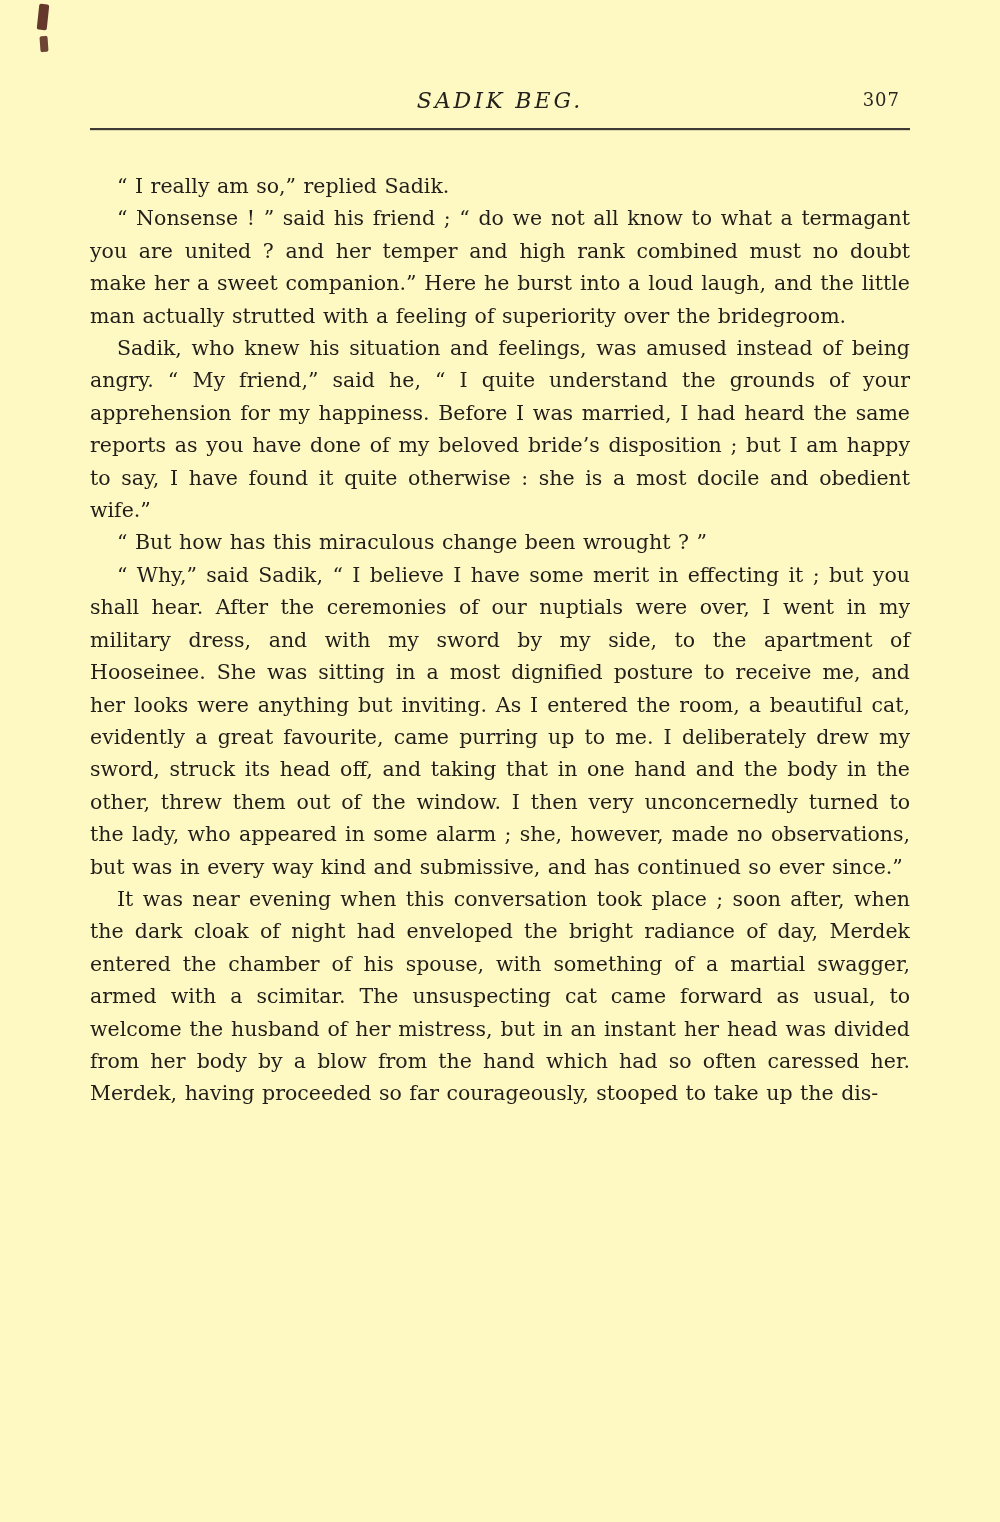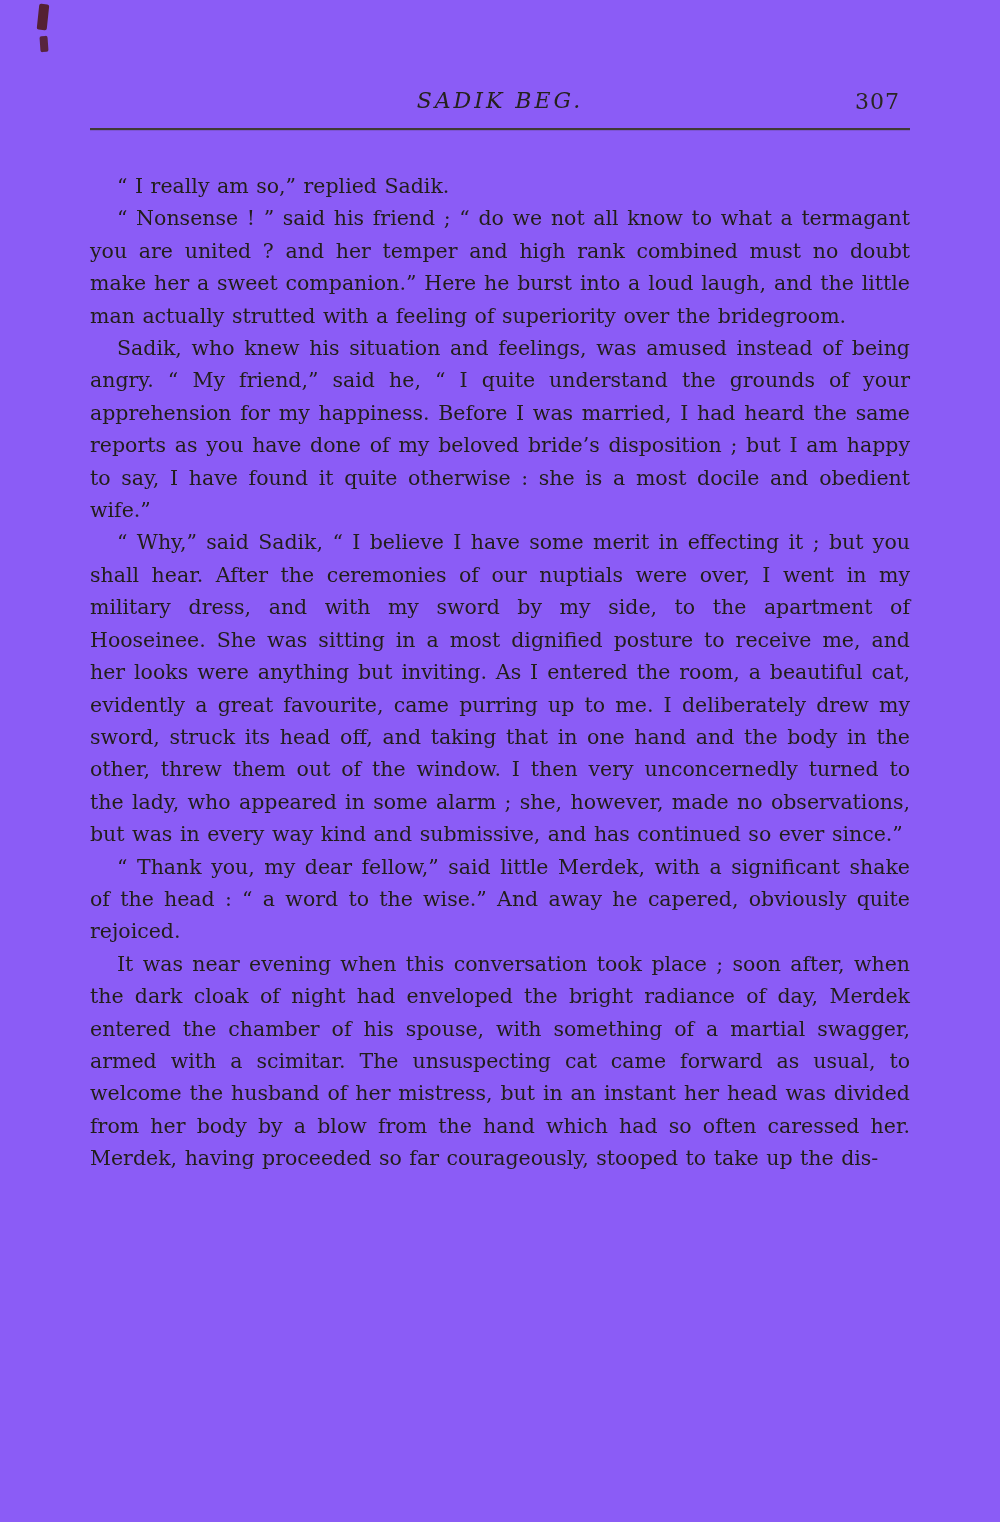--- a/index.html
+++ b/index.html
@@ -9,21 +9,21 @@
     height: 1522px;
     background: #f7f6f2;
     font-family: "DejaVu Serif", "Liberation Serif", serif;
     color: #221f1c;
     overflow: hidden;
   }
   .page {
     position: relative;
     width: 1000px;
     height: 1522px;
-    background: #8b5cf6;
+    background: #fef9c3;
   }
   .text-column {
     position: absolute;
     left: 90px;
     top: 88px;
     width: 820px;
   }
   .header-row {
     position: relative;
     width: 100%;
@@ -36,21 +36,21 @@
     text-align: center;
     font-style: italic;
     font-size: 22px;
     letter-spacing: 3px;
     color: #25211d;
   }
   .page-number {
     position: absolute;
     right: 10px;
     top: 1px;
-    font-size: 22px;
+    font-size: 18px;
     letter-spacing: 1px;
     color: #2a2622;
   }
   .header-rule {
     margin-top: 6px;
     height: 0;
     border-top: 2px solid #3f3a35;
     box-shadow: 0 1px 0 rgba(60,55,50,0.18);
   }
   .text-body {
@@ -87,19 +87,19 @@
       <div class="running-title">SADIK BEG.</div>
       <div class="page-number">307</div>
     </div>
 
     <div class="header-rule"></div>
 
     <div class="text-body">
         <p class="para">“ I really am so,” replied Sadik.</p>
         <p class="para">“ Nonsense ! ” said his friend ; “ do we not all know to what a termagant you are united ? and her temper and high rank combined must no doubt make her a sweet companion.”  Here he burst into a loud laugh, and the little man actually strutted with a feeling of superiority over the bridegroom.</p>
         <p class="para">Sadik, who knew his situation and feelings, was amused instead of being angry.  “ My friend,” said he, “ I quite understand the grounds of your apprehension for my happiness.  Before I was married, I had heard the same reports as you have done of my beloved bride’s disposition ; but I am happy to say, I have found it quite otherwise : she is a most docile and obedient wife.”</p>
+        <p class="para">“ But how has this miraculous change been wrought ? ”</p>
         <p class="para">“ Why,” said Sadik, “ I believe I have some merit in effecting it ; but you shall hear.  After the ceremonies of our nuptials were over, I went in my military dress, and with my sword by my side, to the apartment of Hooseinee.  She was sitting in a most dignified posture to receive me, and her looks were anything but inviting.  As I entered the room, a beautiful cat, evidently a great favourite, came purring up to me.  I deliberately drew my sword, struck its head off, and taking that in one hand and the body in the other, threw them out of the window.  I then very unconcernedly turned to the lady, who appeared in some alarm ; she, however, made no observations, but was in every way kind and submissive, and has continued so ever since.”</p>
-        <p class="para">“ Thank you, my dear fellow,” said little Merdek, with a significant shake of the head : “ a word to the wise.”  And away he capered, obviously quite rejoiced.</p>
         <p class="para">It was near evening when this conversation took place ; soon after, when the dark cloak of night had enveloped the bright radiance of day, Merdek entered the chamber of his spouse, with something of a martial swagger, armed with a scimitar.  The unsuspecting cat came forward as usual, to welcome the husband of her mistress, but in an instant her head was divided from her body by a blow from the hand which had so often caressed her.  Merdek, having proceeded so far courageously, stooped to take up the dis-</p>
       </div>
 
   </div>
 </div>
 
 </body></html>

